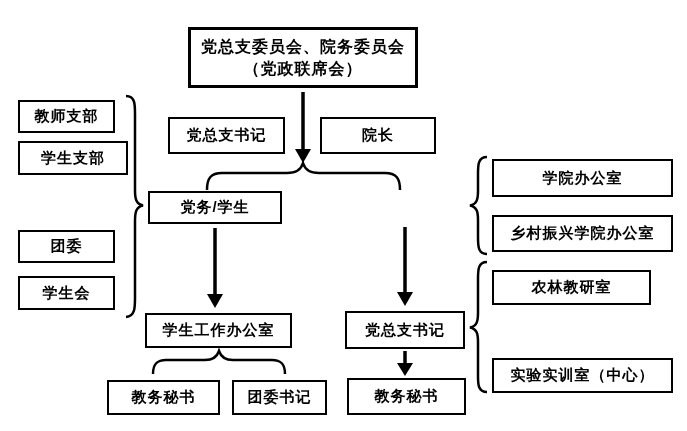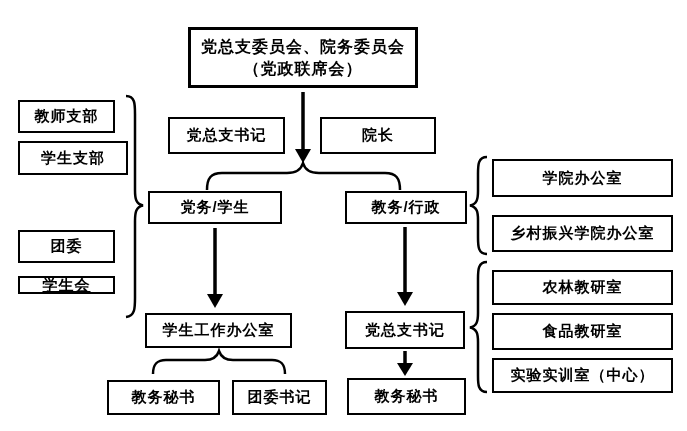--- a/index.html
+++ b/index.html
@@ -76,32 +76,30 @@
 
   <div class="node top" style="left:188px;top:27px;width:230px;height:61px;">
     <span>党总支委员会、院务委员会</span>
     <span>（党政联席会）</span>
   </div>
 
   <div class="node" style="left:168px;top:117px;width:117px;height:37px;">党总支书记</div>
   <div class="node" style="left:320px;top:117px;width:116px;height:37px;">院长</div>
 
   <div class="node" style="left:148px;top:191px;width:134px;height:33px;">党务/学生</div>
-  <div class="node" style="left:345px;top:191px;width:122px;height:33px;">教务/行政</div>
 
   <div class="node" style="left:18px;top:100px;width:97px;height:33px;">教师支部</div>
   <div class="node" style="left:18px;top:141px;width:110px;height:34px;">学生支部</div>
   <div class="node" style="left:18px;top:230px;width:97px;height:33px;">团委</div>
-  <div class="node" style="left:18px;top:276px;width:97px;height:18px;text-decoration:underline;">学生会</div>
+  <div class="node" style="left:18px;top:276px;width:97px;height:34px;">学生会</div>
 
   <div class="node" style="left:492px;top:159px;width:181px;height:38px;">学院办公室</div>
   <div class="node" style="left:492px;top:215px;width:181px;height:37px;">乡村振兴学院办公室</div>
 
-  <div class="node" style="left:492px;top:270px;width:181px;height:35px;">农林教研室</div>
-  <div class="node" style="left:492px;top:313px;width:181px;height:37px;">食品教研室</div>
+  <div class="node" style="left:492px;top:270px;width:159px;height:35px;">农林教研室</div>
   <div class="node" style="left:492px;top:358px;width:181px;height:35px;">实验实训室（中心）</div>
 
   <div class="node" style="left:145px;top:313px;width:147px;height:35px;">学生工作办公室</div>
   <div class="node" style="left:107px;top:380px;width:113px;height:35px;">教务秘书</div>
   <div class="node" style="left:232px;top:380px;width:95px;height:35px;">团委书记</div>
 
   <div class="node" style="left:345px;top:311px;width:120px;height:38px;">党总支书记</div>
   <div class="node" style="left:347px;top:378px;width:119px;height:37px;">教务秘书</div>
 
 </div>

